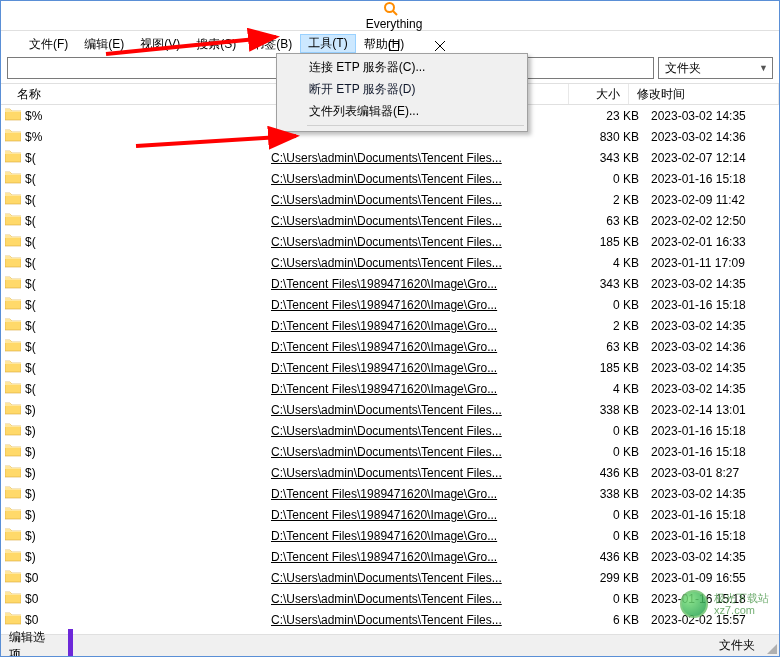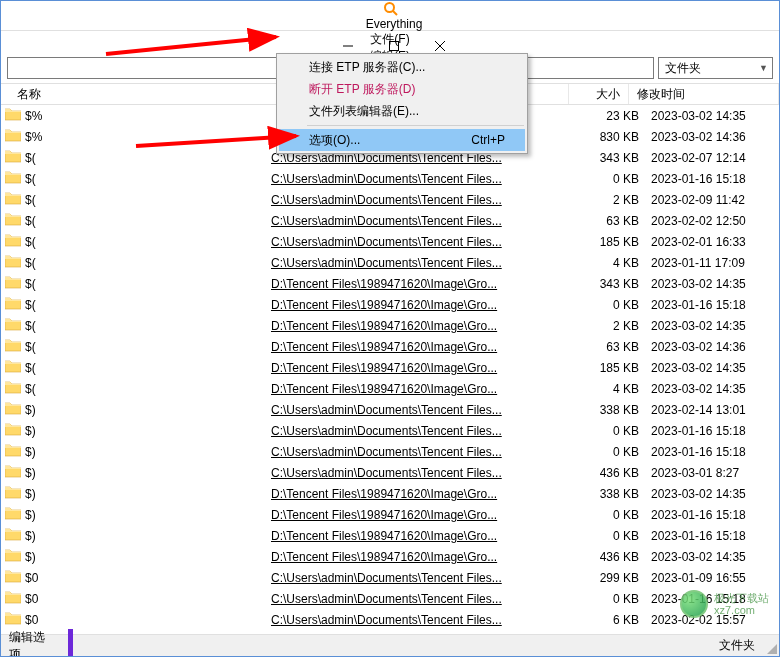--- a/index.html
+++ b/index.html
@@ -31,25 +31,24 @@
 .win-controls { display: flex; }
 .win-btn {
   width: 46px; height: 30px;
   display: flex; align-items: center; justify-content: center;
   color: #000;
 }
 
 .menubar {
   height: 22px;
   display: flex;
-  align-items: center;
+  align-items: flex-end;
   padding: 0 20px;
   background: #fff;
   font-size: 12px;
-  flex-direction: column;
 }
 .menu-item {
   padding: 0 8px;
   display: flex;
   align-items: center;
   cursor: default;
 }
 .menu-item.active {
   background: #cce8ff;
   border: 1px solid #99d1ff;
@@ -137,21 +136,21 @@
 }
 .dd-item {
   height: 22px;
   display: flex;
   align-items: center;
   padding: 0 24px 0 30px;
   position: relative;
   font-size: 12px;
 }
 .dd-item.highlighted { background: #90c8f6; }
-.dd-item.disabled { color: #be185d; }
+.dd-item.disabled { color: #0f172a; }
 .dd-item .shortcut { position: absolute; right: 20px; }
 .dd-sep { height: 1px; background: #d0d0d0; margin: 3px 1px 3px 28px; }
 
 .statusbar {
   position: absolute;
   bottom: 0; left: 0; right: 0;
   height: 22px;
   border-top: 1px solid #e0e0e0;
   display: flex;
   align-items: center;
@@ -571,24 +570,20 @@
     <div class="dd-item">
       <span>连接 ETP 服务器(C)...</span>
     </div>
     <div class="dd-item disabled">
       <span>断开 ETP 服务器(D)</span>
     </div>
     <div class="dd-item">
       <span>文件列表编辑器(E)...</span>
     </div>
     <div class="dd-sep"></div>
-    <div class="dd-item highlighted">
-      <span>选项(O)...</span>
-      <span class="shortcut">Ctrl+P</span>
-    </div>
   </div>
 
 <div class="statusbar">
   <div class="status-cell status-left">编辑选项。</div>
   <div class="status-cell status-right">文件夹</div>
   <div class="resize-grip"></div>
 </div>
 
 <svg class="arrow" style="top:18px;left:100px" width="200" height="40">
   <defs>

